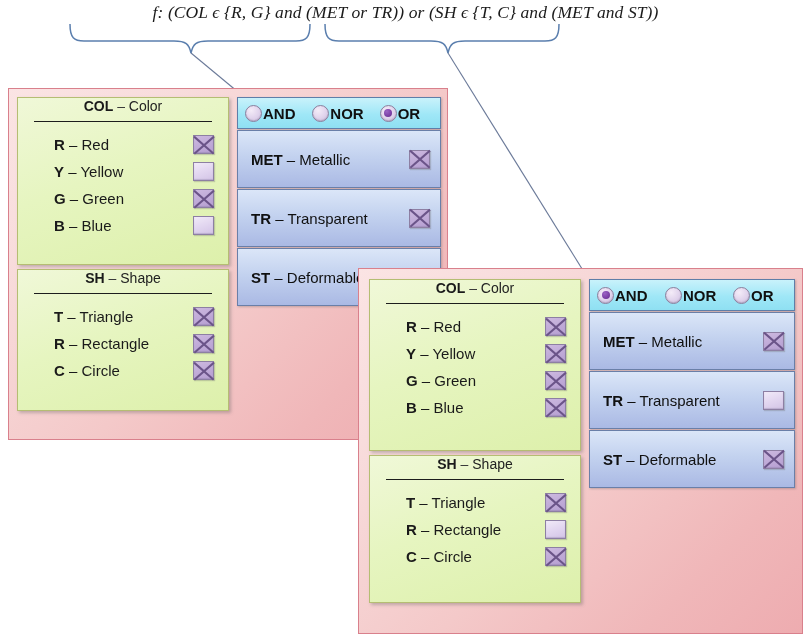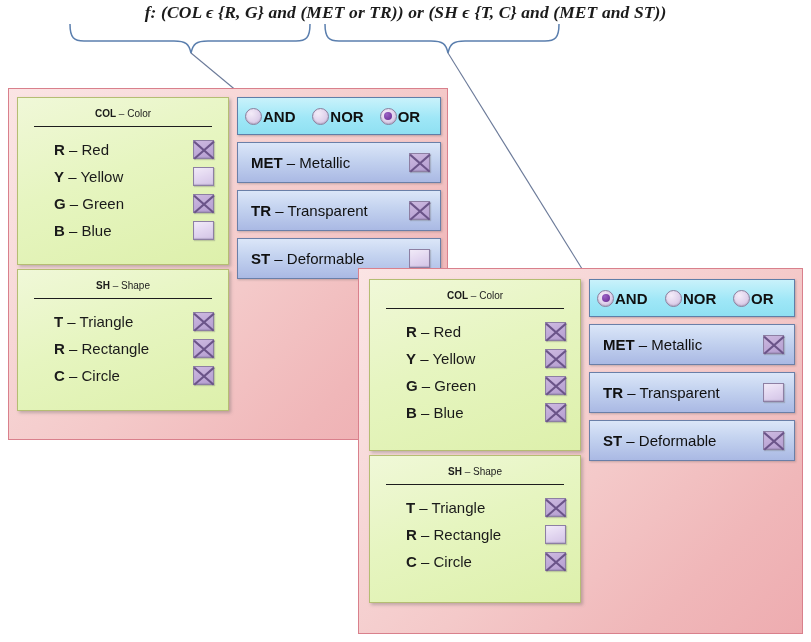--- a/index.html
+++ b/index.html
@@ -18,21 +18,21 @@
 
   
   .formula {
     position: absolute;
     left: 0;
     top: 2px;
     width: 811px;
     text-align: center;
     font-family: "Liberation Serif", serif;
     font-style: italic;
-    font-weight: bold;
+    font-weight: normal;
     font-size: 17.5px;
     color: #1b1b1b;
     letter-spacing: 0.1px;
     white-space: pre;
   }
 
   
   .connectors {
     position: absolute;
     left: 0;
@@ -61,23 +61,22 @@
   
   .green-card {
     position: absolute;
     box-sizing: border-box;
     border: 1px solid #b5bd73;
     background: linear-gradient(160deg, #f0f8d8 0%, #e6f5c0 45%, #ddf0ab 100%);
     box-shadow: 2px 2px 3px rgba(90, 90, 90, 0.34);
   }
   .card-title {
     text-align: center;
-    font-size: 10px;
+    font-size: 14px;
     color: #1a1a1a;
-    padding-top: 10px;
     padding-bottom: 7px;
     white-space: nowrap;
   }
   .card-title .code { font-weight: bold; }
   .card-title .sep { color: #3a3a3a; }
   .card-title .word { color: #222; }
   .rule {
     height: 0;
     border-top: 1.6px solid #1d1d1d;
     margin: 0 16px 9px 16px;
@@ -93,21 +92,21 @@
   }
   .opt-row .code { font-weight: bold; }
 
   
   .blue-panel {
     position: absolute;
     box-sizing: border-box;
   }
   .radio-bar {
     box-sizing: border-box;
-    height: 38px;
+    height: 32px;
     border: 1px solid #5f7ea8;
     background: linear-gradient(180deg, #c9f2fb 0%, #9fe7f7 55%, #8fe0f2 100%);
     display: flex;
     align-items: center;
     box-shadow: 1px 1px 2px rgba(80,80,80,0.35);
     justify-content: space-between;
   }
   .radio-item {
     display: flex;
     align-items: center;
@@ -116,22 +115,22 @@
   }
   .radio-item .rlabel {
     font-size: 15px;
     font-weight: bold;
     color: #101010;
     margin-left: 1px;
     white-space: nowrap;
   }
   .blue-row {
     box-sizing: border-box;
-    height: 41px;
-    margin-top: 7px;
+    height: 58px;
+    margin-top: 1px;
     border: 1px solid #6a7fa8;
     background: linear-gradient(180deg, #dbe6f8 0%, #c3d2ef 45%, #aab9e4 100%);
     display: flex;
     align-items: center;
     padding: 0 10px 0 13px;
     box-shadow: 1px 1px 2px rgba(80,80,80,0.3);
   }
   .blue-row .rowlabel {
     flex: 1 1 auto;
     font-size: 15px;

